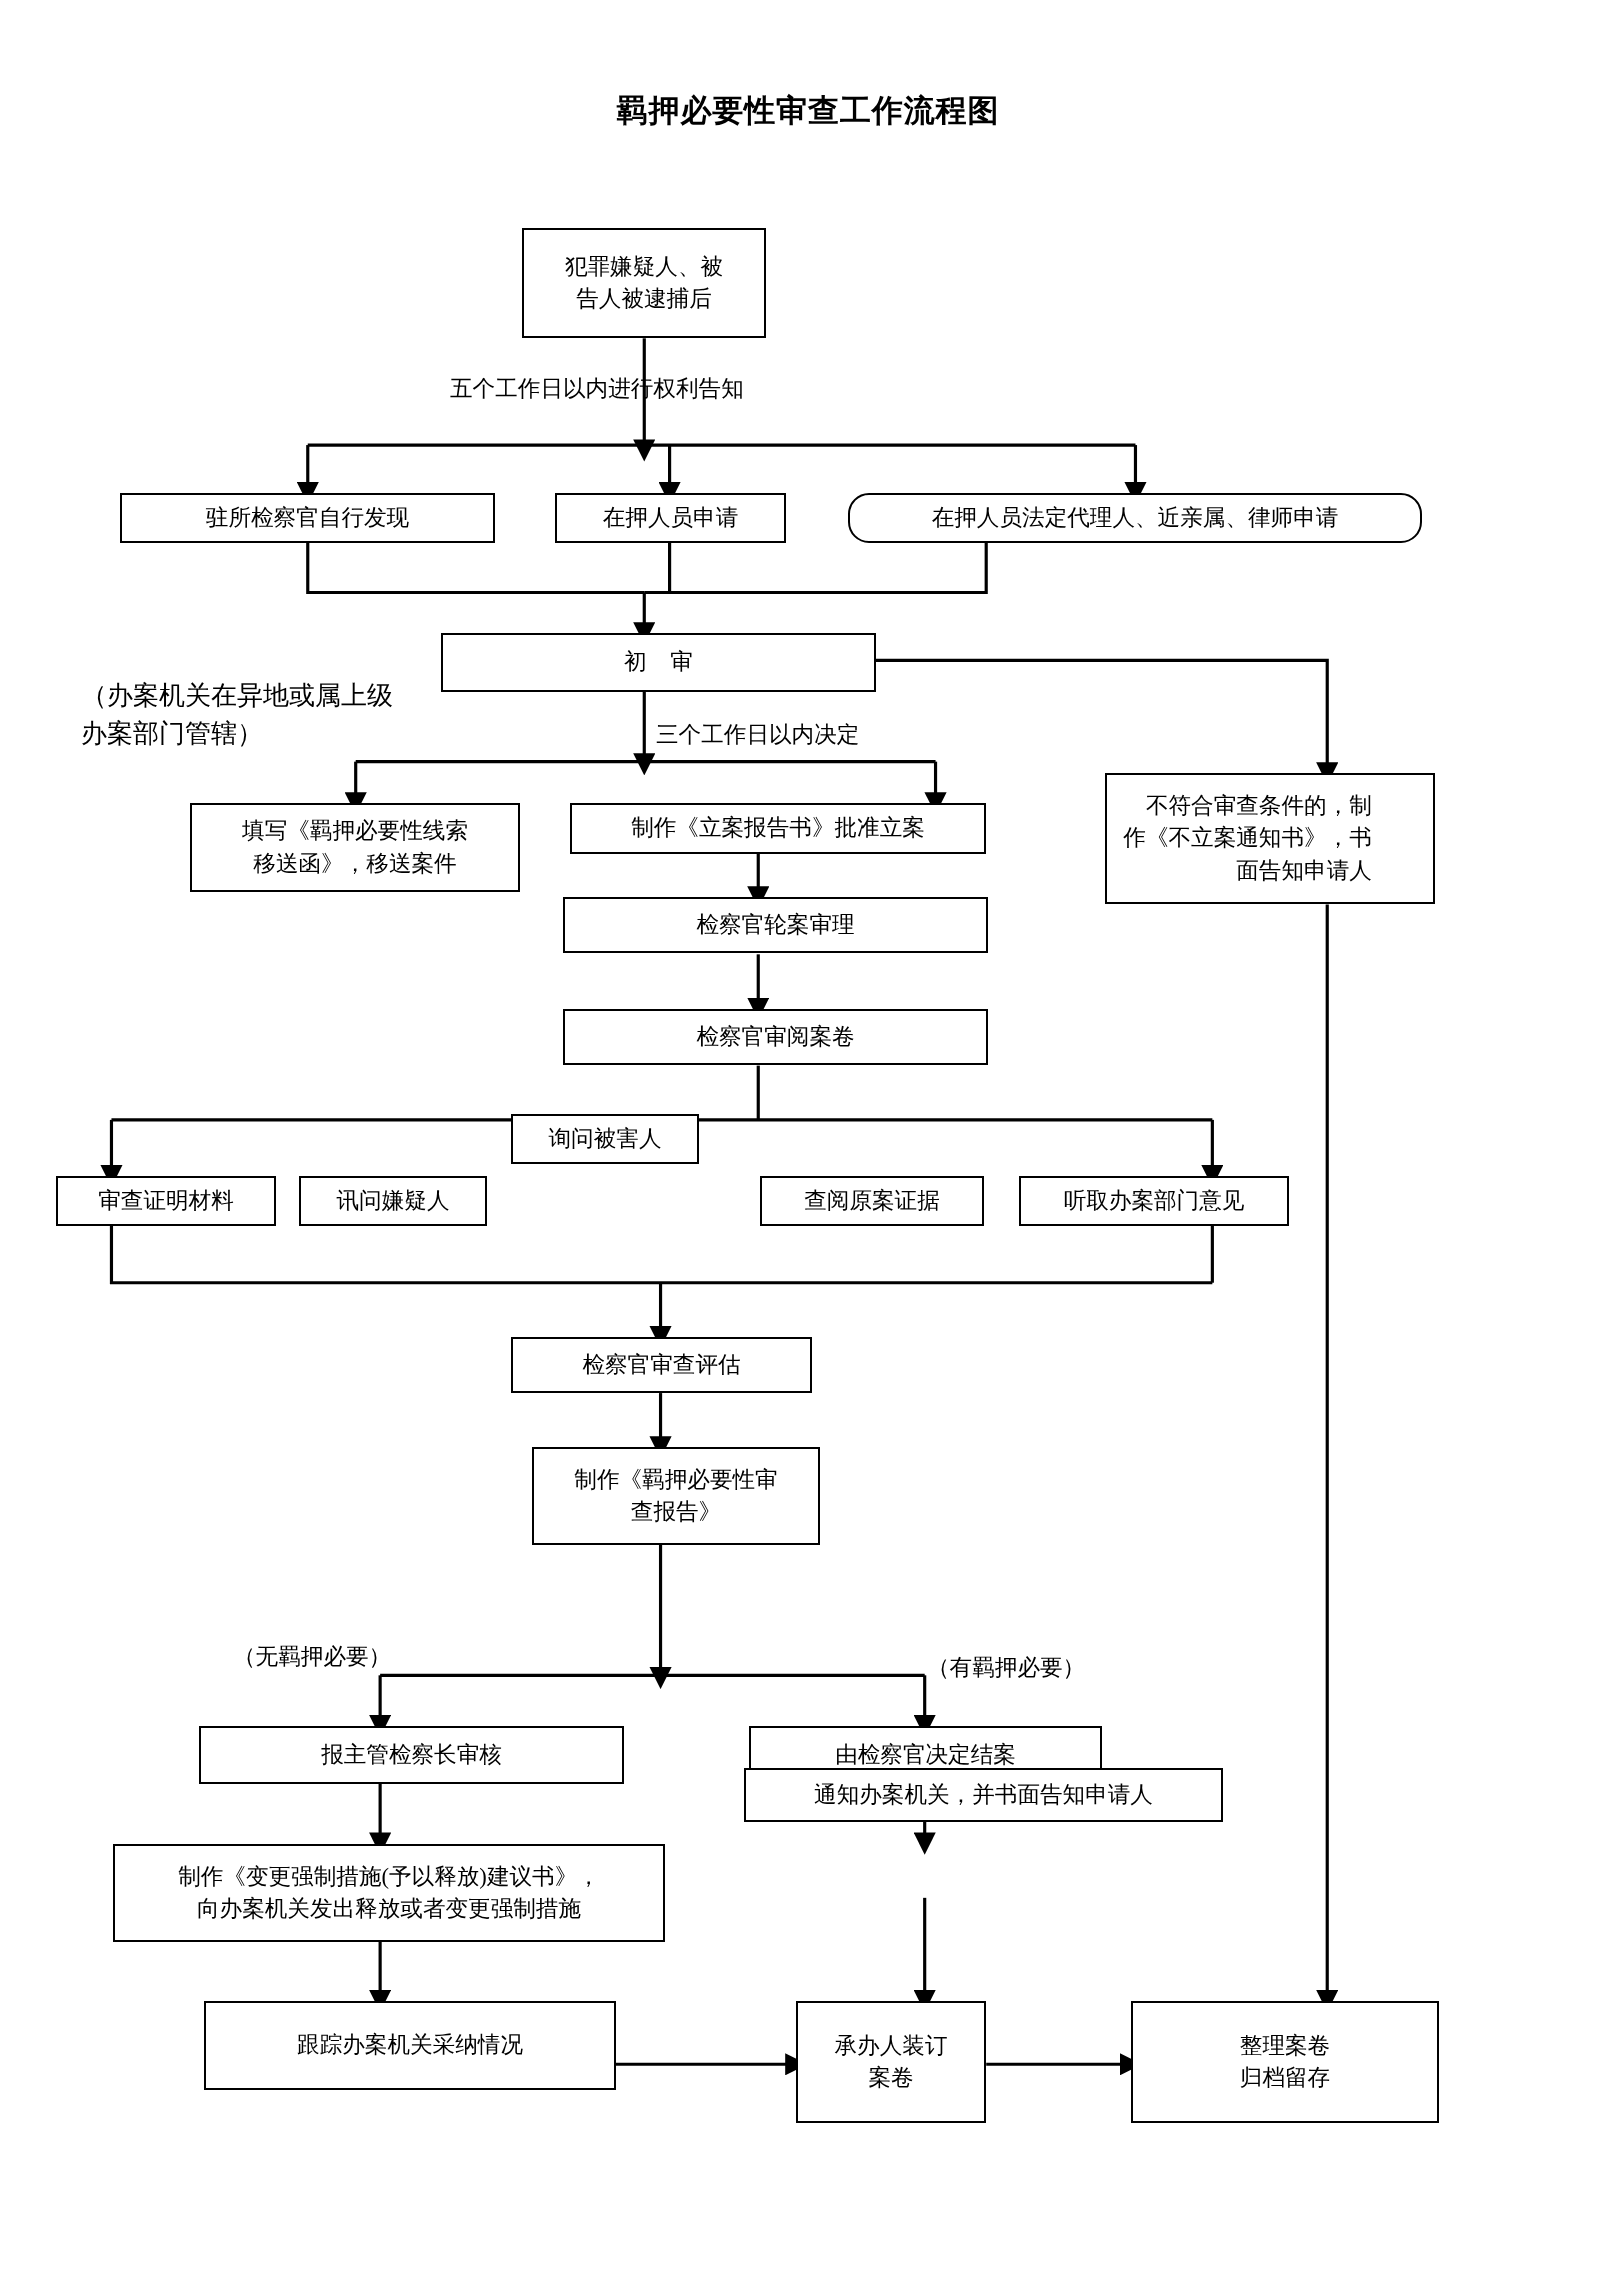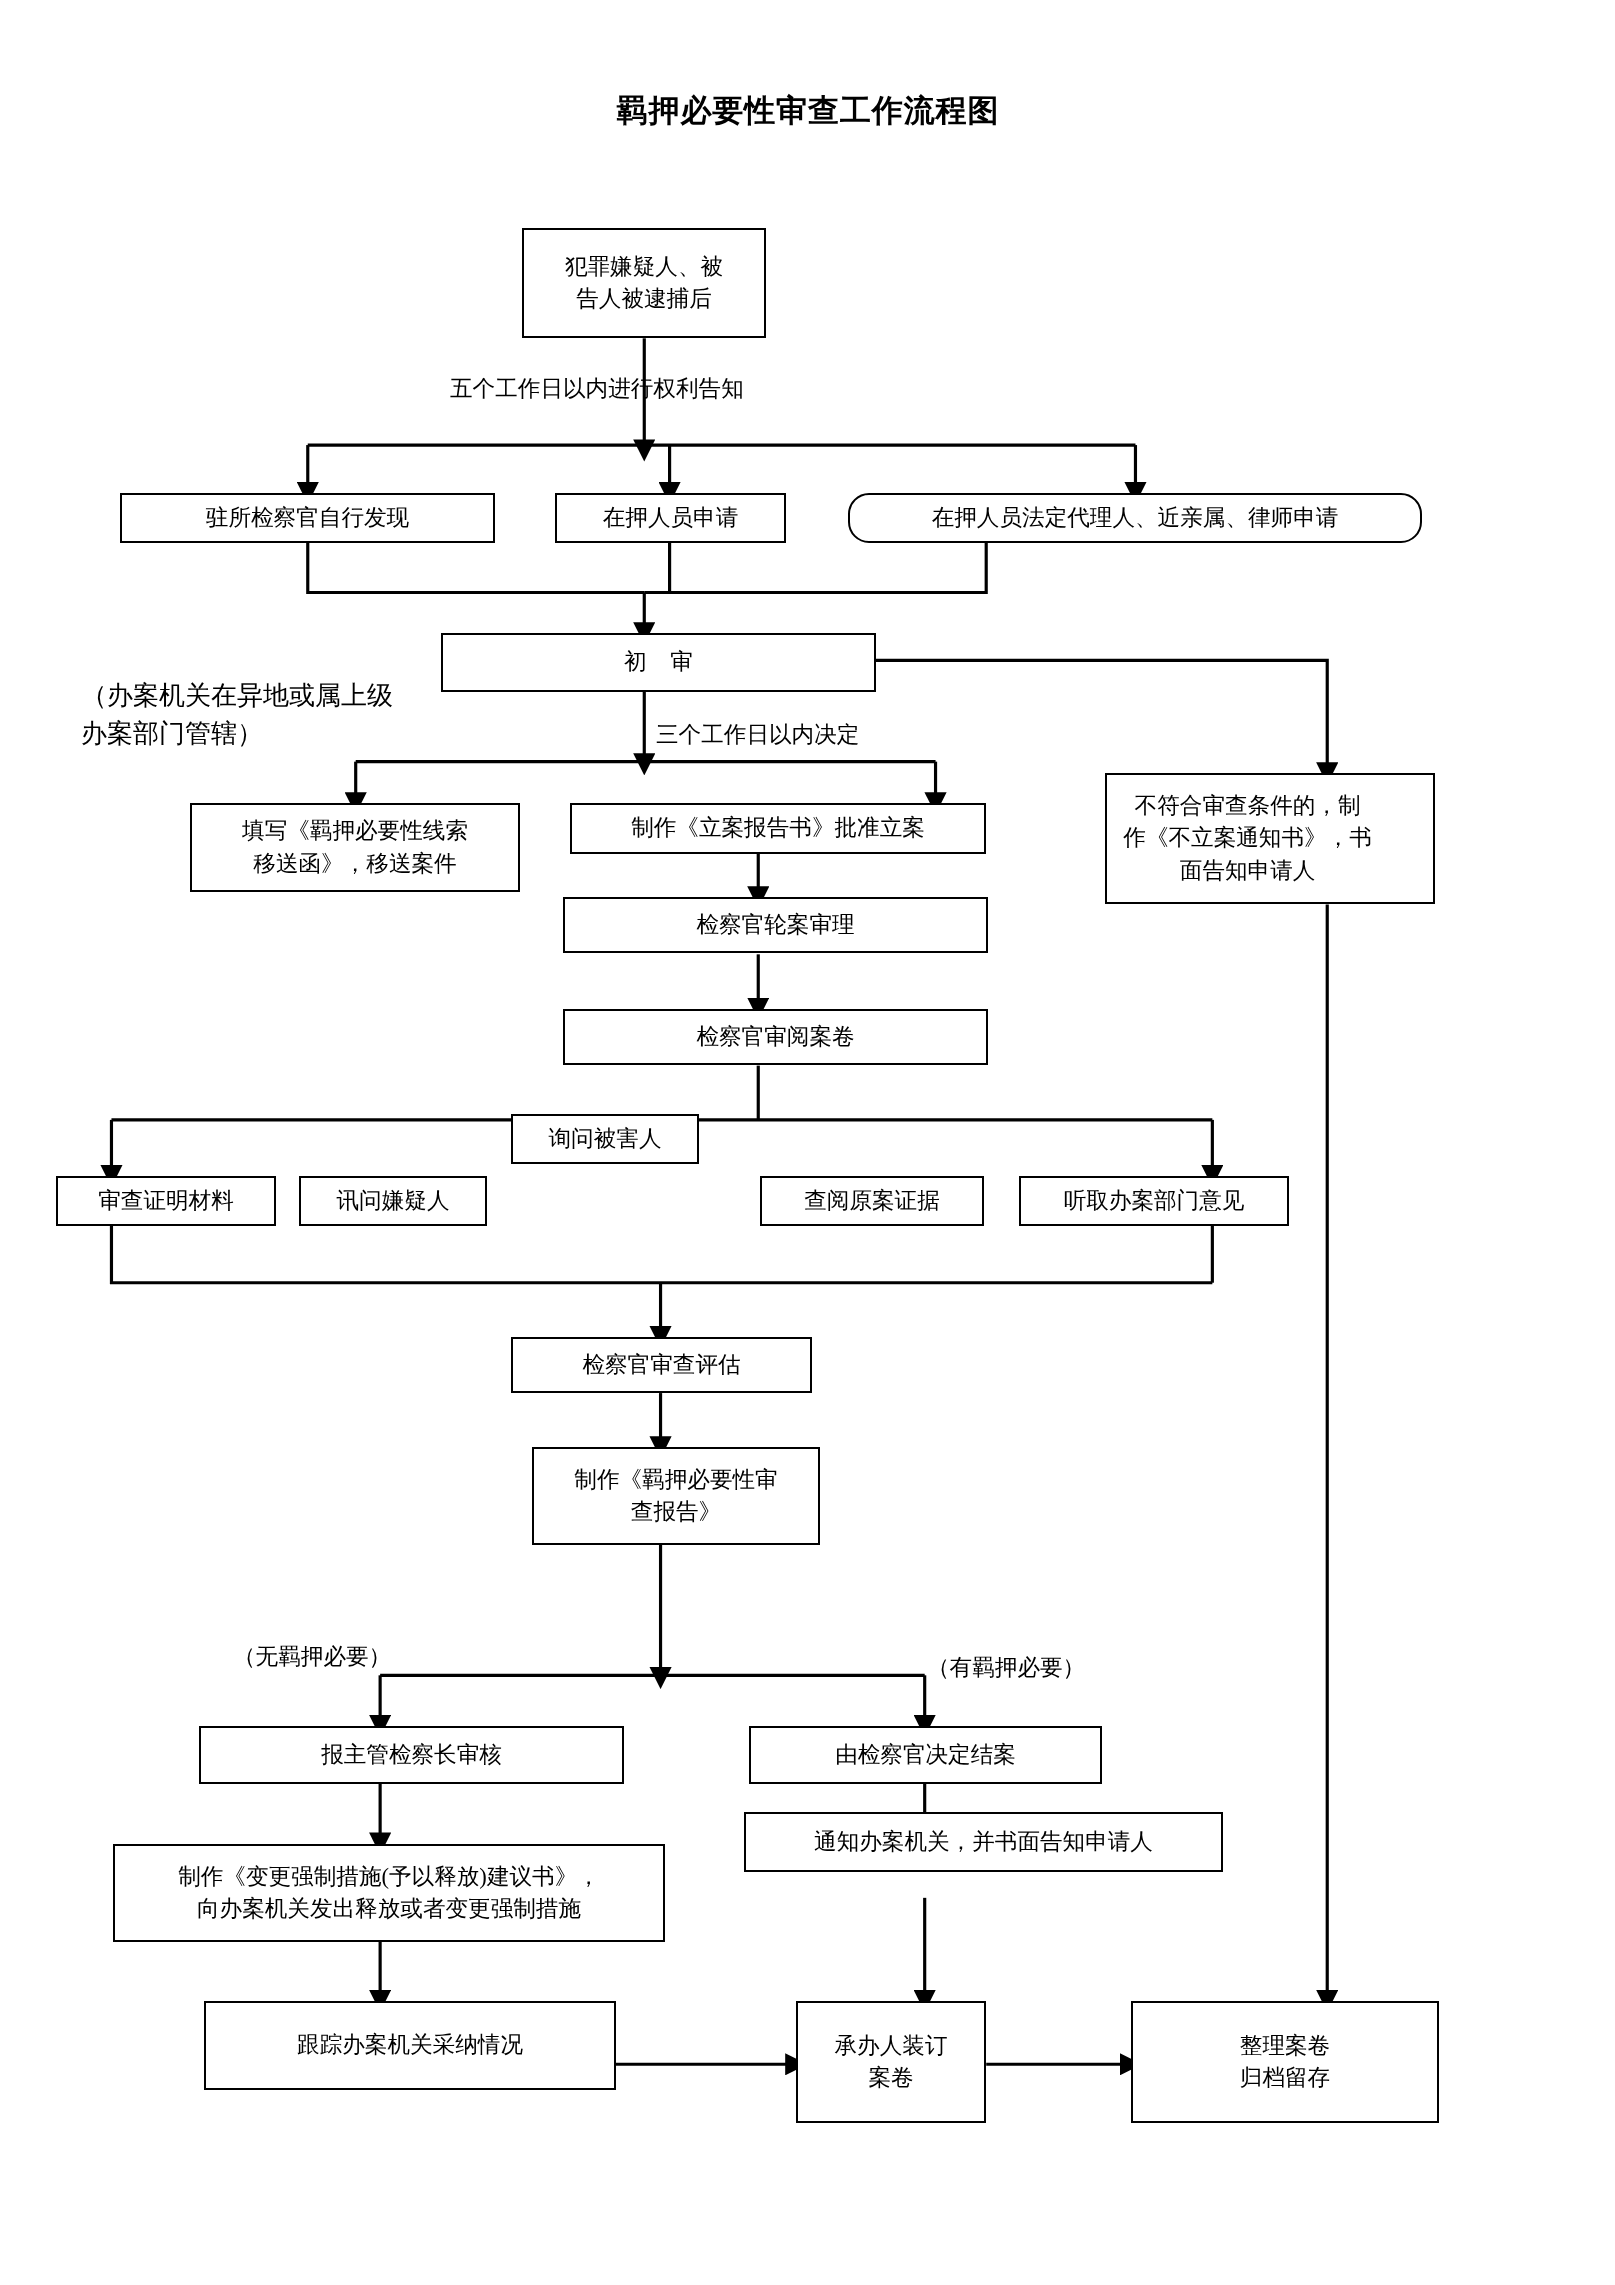--- a/index.html
+++ b/index.html
@@ -149,21 +149,21 @@
   <div class="note" style="left:81px; top:677px;">（办案机关在异地或属上级
 办案部门管辖）</div>
 
   <div class="edge-label" style="left:656px; top:720px;">三个工作日以内决定</div>
 
   <div class="node" style="left:190px; top:803px; width:330px; height:89px;">填写《羁押必要性线索
 移送函》，移送案件</div>
 
   <div class="node" style="left:570px; top:803px; width:416px; height:51px;">制作《立案报告书》批准立案</div>
 
-  <div class="node" style="left:1105px; top:773px; width:330px; height:131px; justify-content:flex-start; text-align:center; padding-left:16.3px;">不符合审查条件的，制
+  <div class="node" style="left:1105px; top:773px; width:330px; height:131px; justify-content:flex-start; text-align:right; padding-left:16.3px;">不符合审查条件的，制
 作《不立案通知书》，书
 面告知申请人</div>
 
   <div class="node" style="left:563px; top:897px; width:425px; height:56px;">检察官轮案审理</div>
 
   <div class="node" style="left:563px; top:1009px; width:425px; height:56px;">检察官审阅案卷</div>
 
   <div class="node" style="left:56px; top:1176px; width:220px; height:50px;">审查证明材料</div>
 
   <div class="node" style="left:299px; top:1176px; width:188px; height:50px;">讯问嫌疑人</div>
@@ -183,21 +183,21 @@
 
   <div class="edge-label" style="left:927px; top:1653px;">（有羁押必要）</div>
 
   <div class="node" style="left:199px; top:1726px; width:425px; height:58px;">报主管检察长审核</div>
 
   <div class="node" style="left:749px; top:1726px; width:353px; height:58px;">由检察官决定结案</div>
 
   <div class="node" style="left:113px; top:1844px; width:552px; height:98px;">制作《变更强制措施(予以释放)建议书》，
 向办案机关发出释放或者变更强制措施</div>
 
-  <div class="node" style="left:744px; top:1812px; width:479px; height:60px;">通知办案机关，并书面告知申请人</div>
+  <div class="node" style="left:744px; top:1768px; width:479px; height:54px;">通知办案机关，并书面告知申请人</div>
 
   <div class="node" style="left:204px; top:2001px; width:412px; height:89px;">跟踪办案机关采纳情况</div>
 
   <div class="node" style="left:796px; top:2001px; width:190px; height:122px;">承办人装订
 案卷</div>
 
   <div class="node" style="left:1131px; top:2001px; width:308px; height:122px;">整理案卷
 归档留存</div>
 
 </div>

